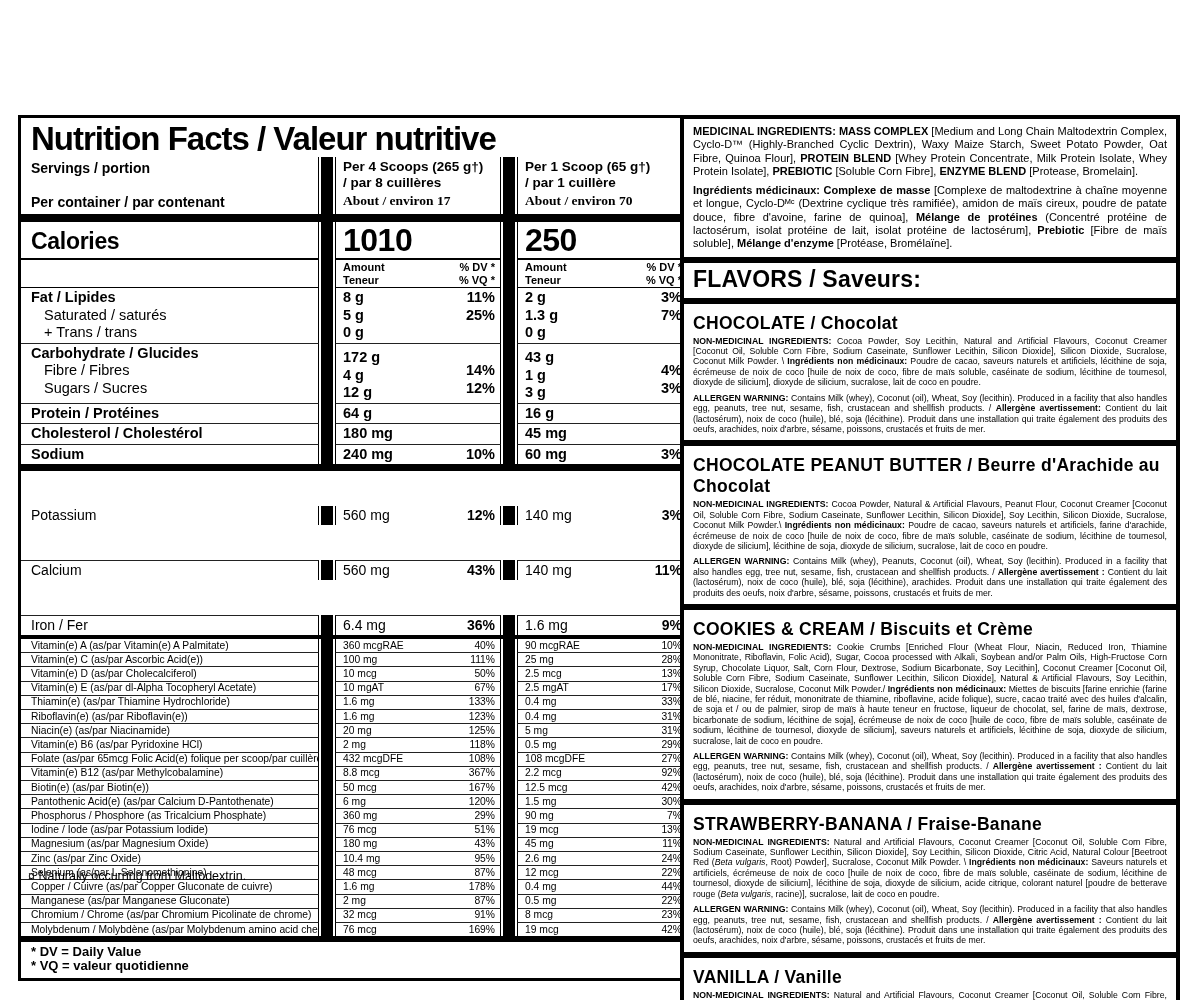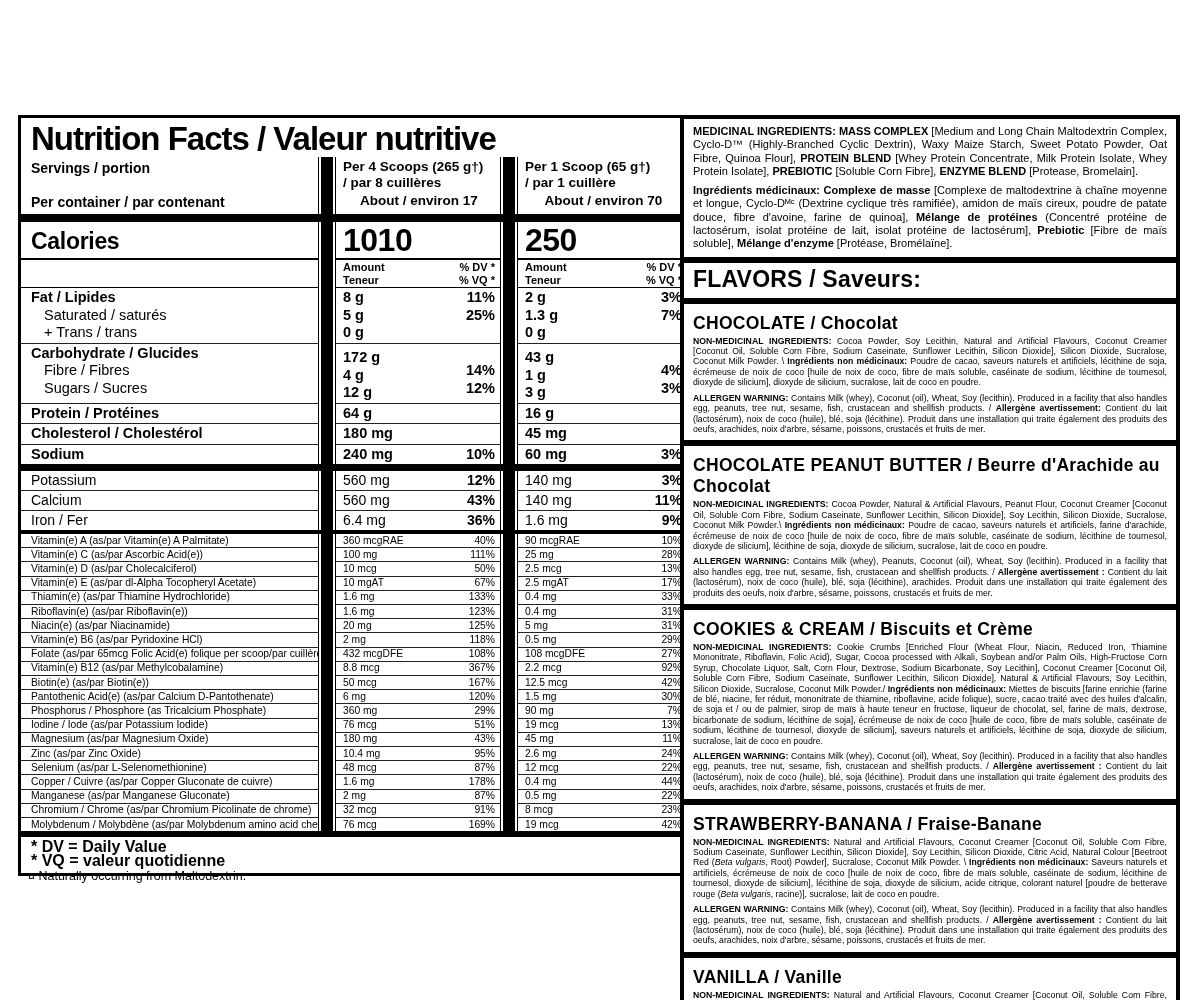--- a/index.html
+++ b/index.html
@@ -14,49 +14,49 @@
   .c-val{width:166px;flex:none;box-sizing:border-box;border-left:1px solid #000;border-right:1px solid #000;
     padding:1px 5px 1px 7px;display:flex;justify-content:space-between;align-items:baseline;}
   .c-val.v2{width:170px;border-right:none;}
   .rt>.c-name,.rt>.c-val{border-top:1px solid #222;}
   .bar8{height:8px;background:#000}.bar7{height:7px;background:#000}
   .bar4{height:4px;background:#000}.bar6{height:6px;background:#000}
   
   .sv .c-name{font-size:14px;font-weight:bold;padding-top:3px;}
   .sv .c-val{display:block;font-size:13.5px;font-weight:bold;line-height:15.5px;padding-top:2px;}
   .sv2 .c-name,.sv2 .c-val{padding-bottom:4px;}
-  .sv2 .c-val{display:block;text-align:center;font-size:13.5px;font-weight:bold;}
+  .sv2 .c-val{display:block;text-align:left;font-size:13.5px;font-weight:bold;font-family:Liberation Serif, serif;}
   
   .cal .c-name{font-size:23px;font-weight:bold;padding-top:6px;letter-spacing:-0.3px;}
   .cal .c-val{display:block;font-size:32px;font-weight:bold;line-height:34px;letter-spacing:-0.5px;}
   
   .hdr>.c-name,.hdr>.c-val{border-top:2px solid #000;border-bottom:1px solid #000;}
   .hdr .c-val{font-size:11px;font-weight:bold;line-height:12.5px;align-items:flex-start;}
   
   .main{font-size:14.5px;line-height:17.5px;}
   .main .c-name{font-weight:bold;}
   .main .c-name .ind{font-weight:normal;padding-left:13px;display:block;}
   .main .amt,.main .dv{font-weight:bold;}
   .gv{display:flex;justify-content:flex-start;}
   .gv .amts{font-weight:bold;}
   .gv .dvs{margin-left:auto;text-align:right;font-weight:bold;display:flex;flex-direction:column;}
   .gv .dvs .one{height:17.5px;}
   .gv .dvs .span2{flex:1;display:flex;align-items:center;justify-content:flex-end;}
   
-  .min{font-size:14px;line-height:17px;}
+  .min{font-size:14px;line-height:17px;margin-top:35px;}
   .min .dv{font-weight:bold;}
   
   .vit{font-size:10.3px;line-height:12.2px;}
   .vit .c-name{white-space:nowrap;overflow:hidden;padding-top:0.5px;padding-bottom:0.5px;}
   .vit .c-val{padding-top:0.5px;padding-bottom:0.5px;}
   .vits,[data-repeat]{display:contents;}
   .vits>.r:first-of-type>.c-name,.vits>.r:first-of-type>.c-val{border-top:none;}
   .mins>.r:first-of-type>.c-name,.mins>.r:first-of-type>.c-val{border-top:none;}
   
-  .fnotes{display:flex;padding:3px 10px 5px 10px;font-size:16px;font-weight:bold;line-height:13.8px;}
+  .fnotes{display:flex;padding:3px 10px 5px 10px;font-size:13px;font-weight:bold;line-height:13.8px;}
   .fnotes .fl{width:200px;flex:none;}
   .page-fnote{position:absolute;left:28px;top:869px;font-size:12.5px;}
   
   .right-panel{position:absolute;left:680px;top:115px;width:500px;border:4px solid #000;box-sizing:border-box;background:#fff;}
   .sec{padding:6px 9px 6px 9px;}
   .med p{font-size:11px;line-height:13.3px;text-align:justify;margin:0 0 6px 0;}
   .med p:last-child{margin-bottom:0;}
   .flavors-h{font-size:23px;font-weight:bold;padding:3px 9px 5px 9px;letter-spacing:0.2px;}
   .flav h3{font-size:17.5px;font-weight:bold;margin:3px 0 2px 0;letter-spacing:0.3px;}
   .flav p{font-size:8.7px;line-height:10.4px;text-align:justify;margin:0 0 5px 0;}

